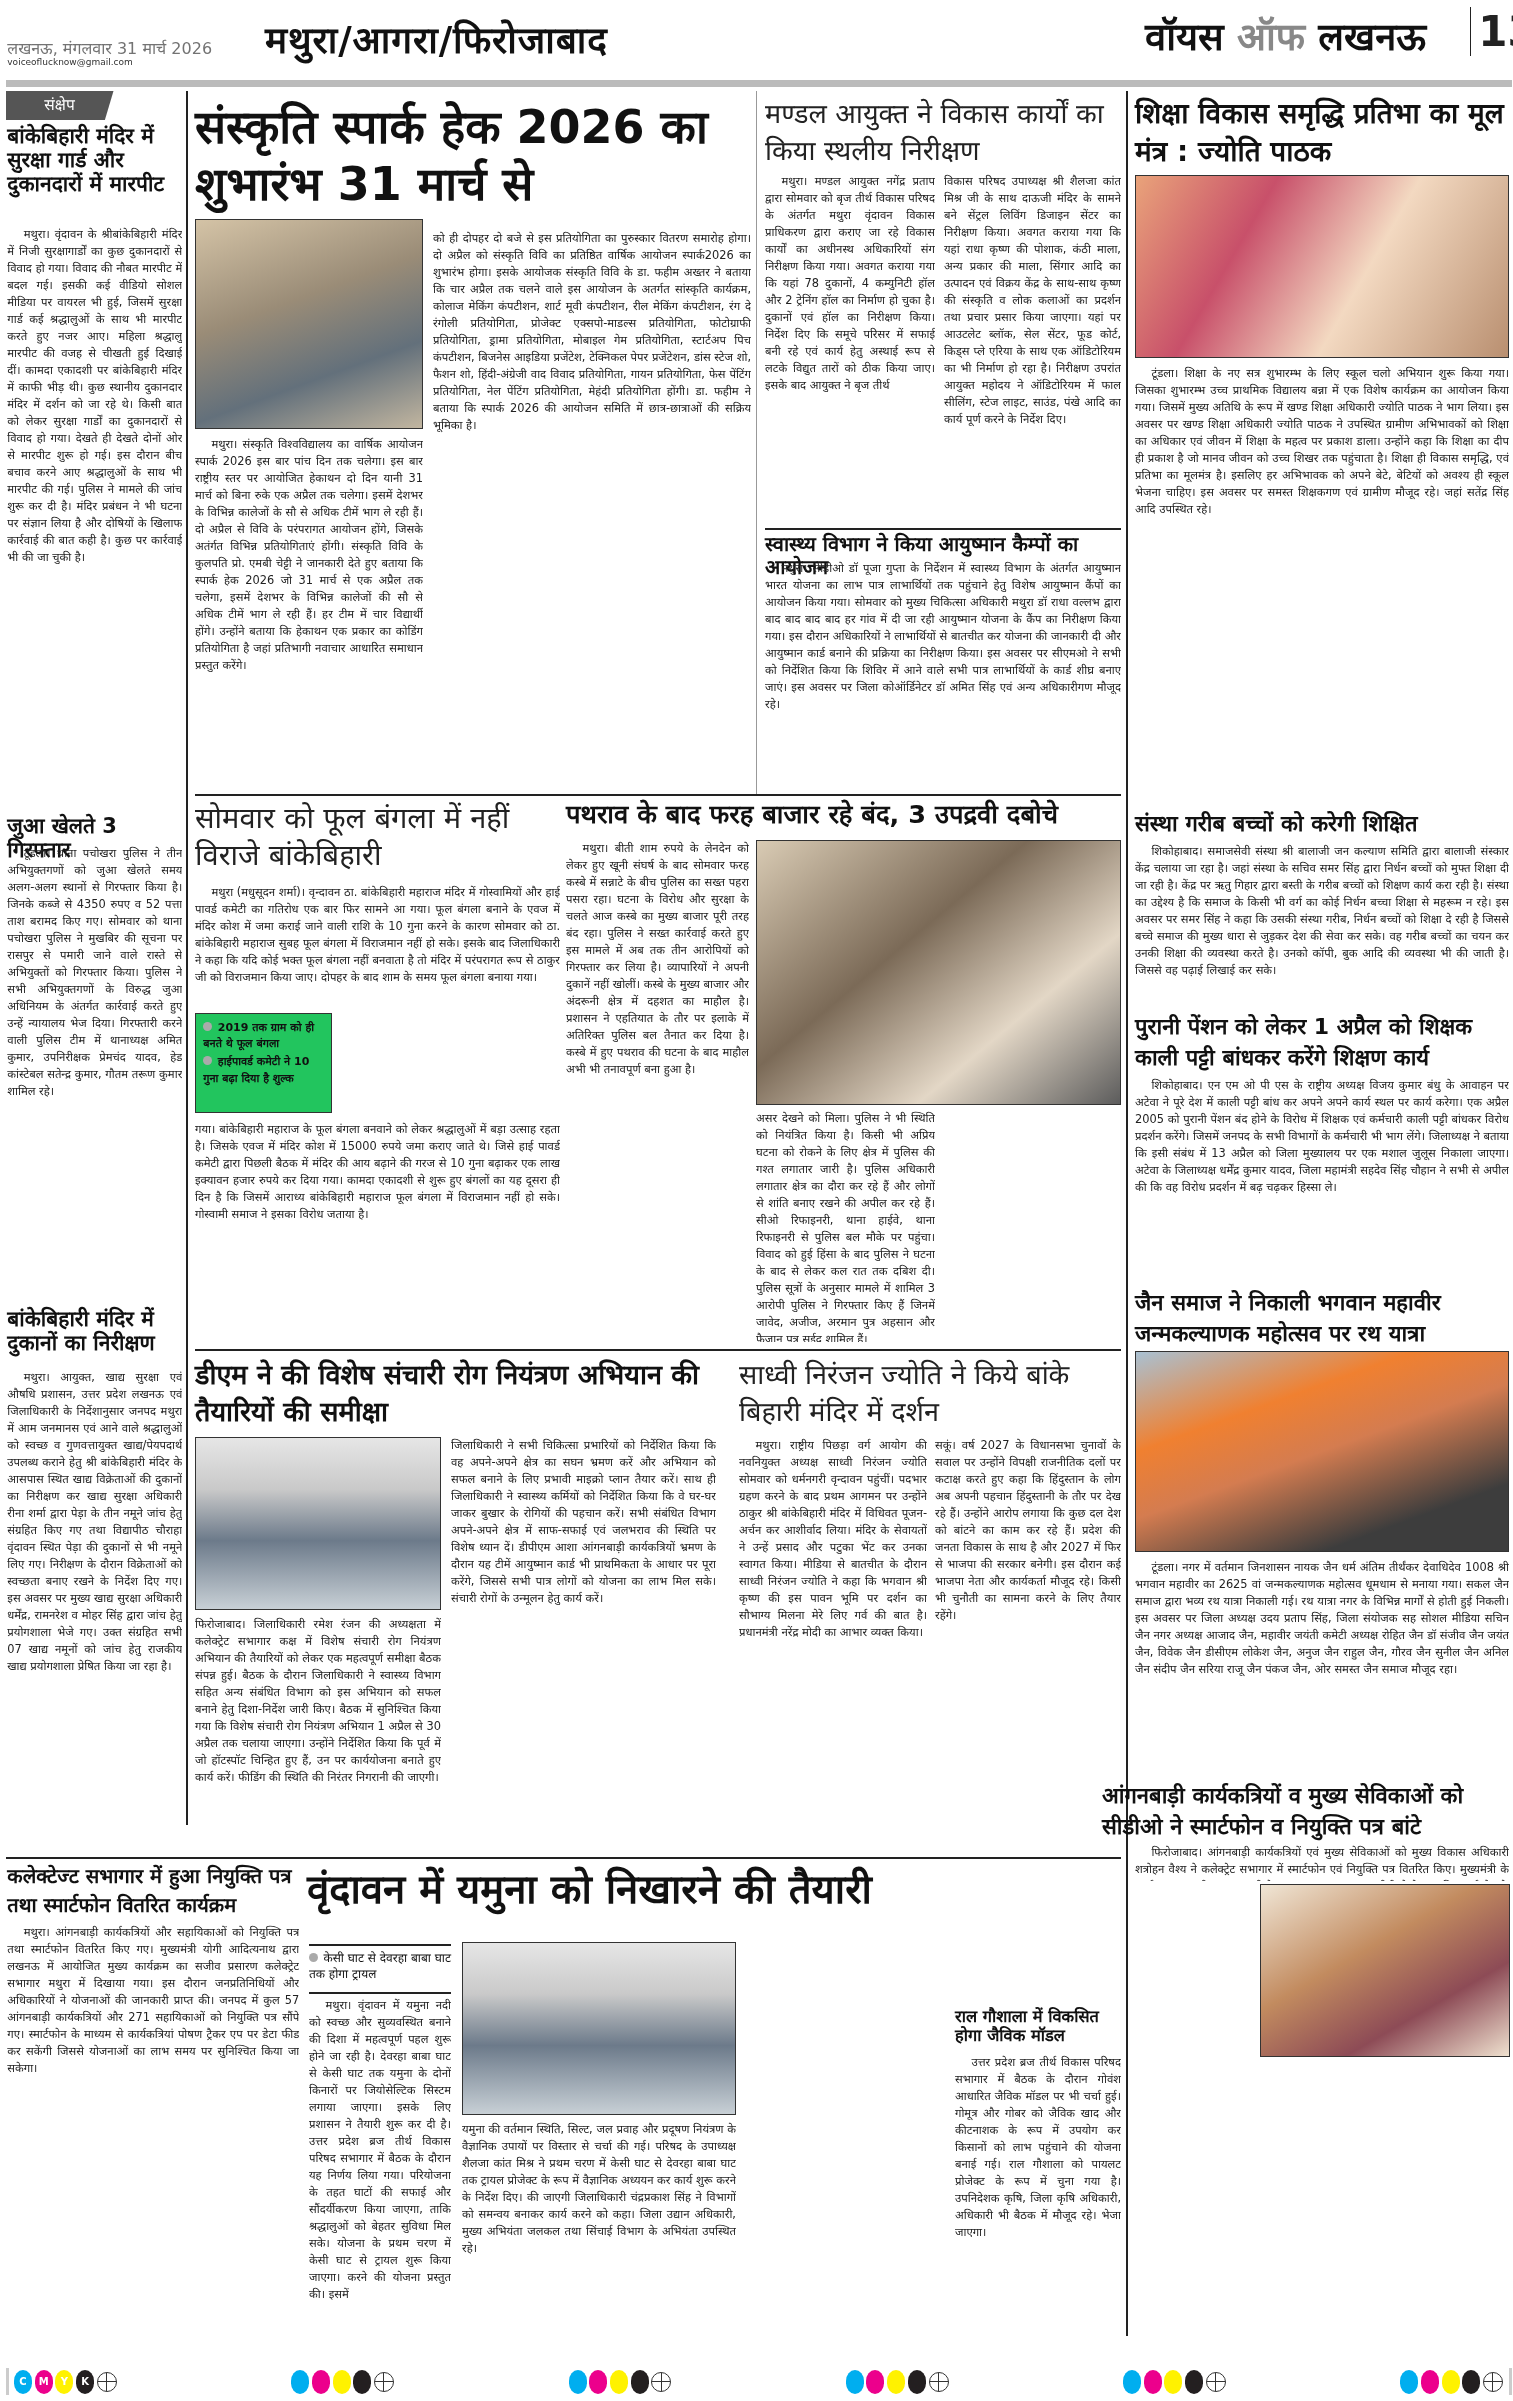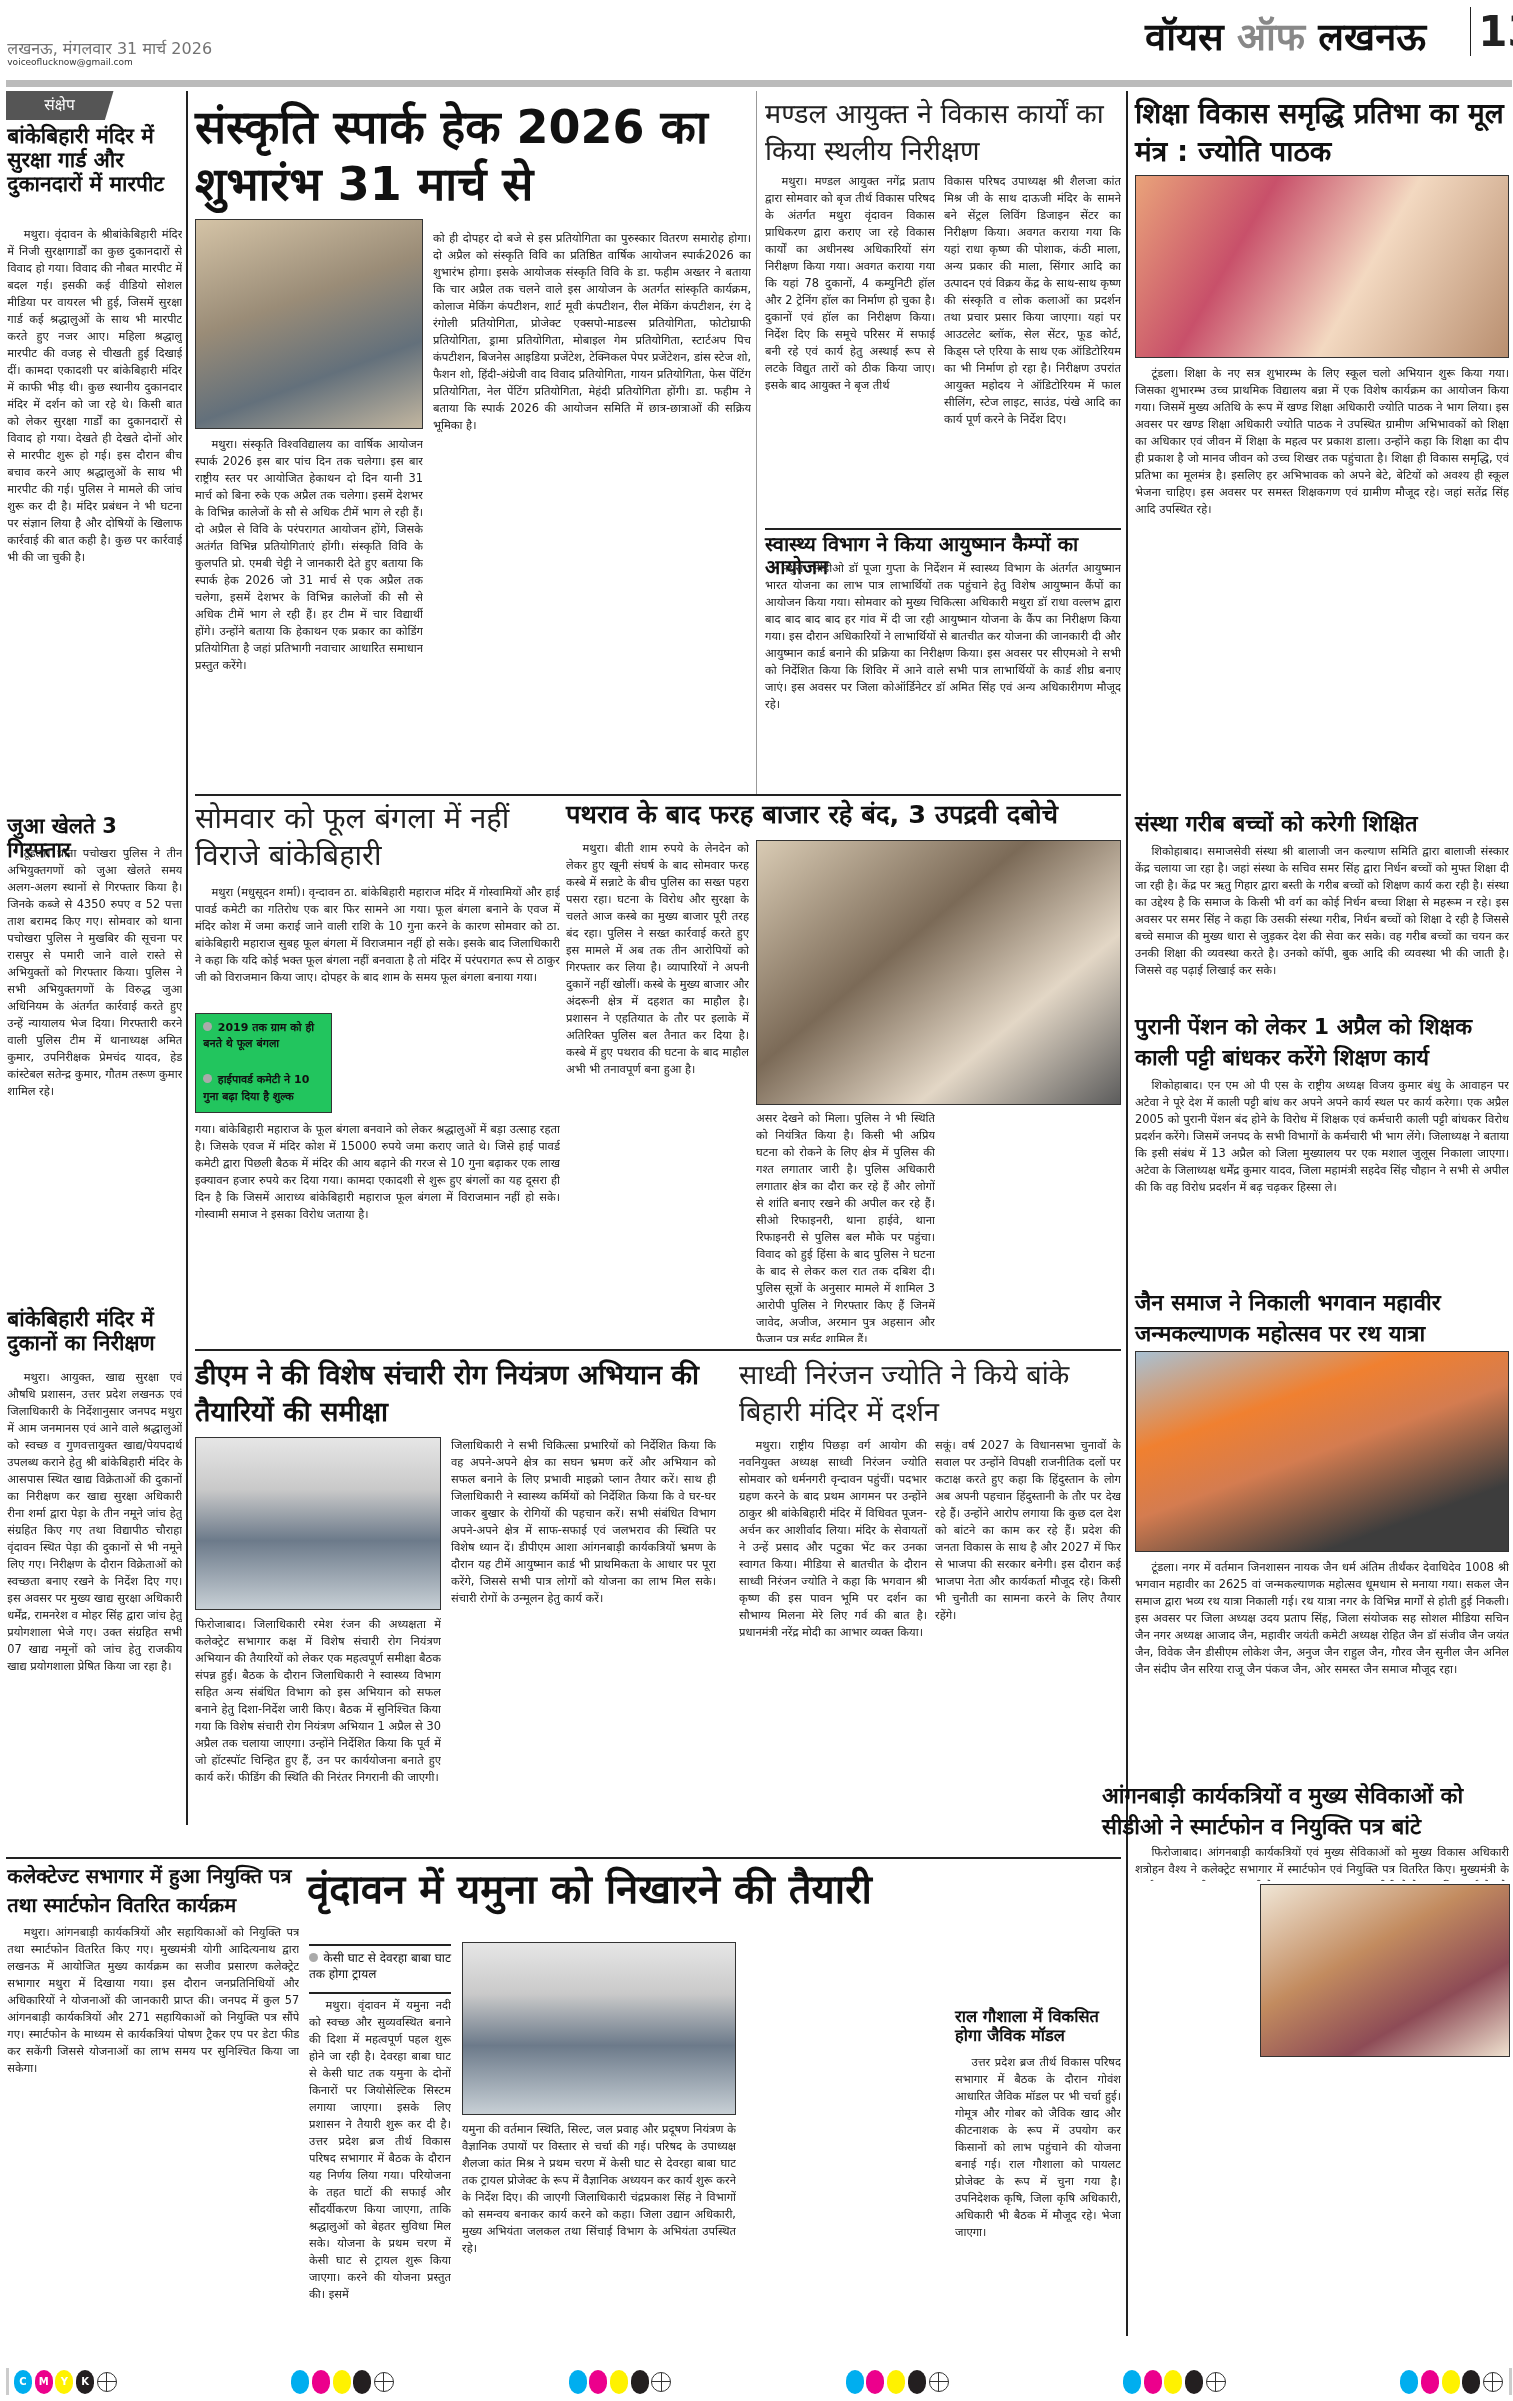--- a/index.html
+++ b/index.html
@@ -33,20 +33,21 @@
 .reg span{display:inline-block;width:18px;height:24px;border-radius:50%/45%;color:#fff;font-size:10px;font-weight:bold;text-align:center;line-height:24px}
 .reg .c{background:#00aeef}.reg .m{background:#ec008c}.reg .y{background:#fff200}.reg .k{background:#231f20}
 .reg .x{width:20px;height:20px;border:1.4px solid #333;border-radius:50%;background:linear-gradient(#333,#333) center/100% 1.4px no-repeat,linear-gradient(#333,#333) center/1.4px 100% no-repeat;}
 </style>
 </head>
 <body>
 
 <div class="abs masthead">
   <div class="abs date">लखनऊ, मंगलवार 31 मार्च 2026</div>
   <div class="abs email">voiceoflucknow@gmail.com</div>
+  <div class="abs section-title">मथुरा/आगरा/फिरोजाबाद</div>
   <div class="abs brand"><span>वॉयस </span><span class="mid">ऑफ </span><span>लखनऊ</span></div>
   <div class="abs pgno">13</div>
 </div>
 <div class="abs rule"></div>
 
 <div class="abs col-line" style="left:186px;top:91px;height:1734px"></div>
 <div class="abs col-line" style="left:1126px;top:91px;height:2245px"></div>
 <div class="abs col-line" style="left:756px;top:91px;height:703px;width:0.9px;background:#999"></div>
 
 <div class="abs tag">संक्षेप</div>
@@ -82,21 +83,21 @@
 <div class="abs h" style="left:1102px;top:1780px;width:374px;font-size:22px;line-height:31px">आंगनबाड़ी कार्यकत्रियों व मुख्य सेविकाओं को सीडीओ ने स्मार्टफोन व नियुक्ति पत्र बांटे</div>
 <div class="abs body" style="left:1135px;top:1844px;width:374px;height:37px;text-indent:16.4px">फिरोजाबाद। आंगनबाड़ी कार्यकत्रियों एवं मुख्य सेविकाओं को मुख्य विकास अधिकारी शत्रोहन वैश्य ने कलेक्ट्रेट सभागार में स्मार्टफोन एवं नियुक्ति पत्र वितरित किए। मुख्यमंत्री के कार्यक्रम का सजीव प्रसारण भी देखा गया। इस अवसर पर सीडीओ ने कहा कि स्मार्टफोन के माध्यम से आंगनबाड़ी कार्यकत्रियां और मुख्य सेविकाएं डिजिटल रूप से योजनाओं का बेहतर क्रियान्वयन कर सकेंगी। नव नियुक्त कर्मियों को बधाई देते हुए उन्होंने महिलाओं के भविष्य की नींव रखने की बात कही। विभिन्न योजनाओं को घर-घर पहुंचाने का कार्य करें। इस अवसर पर जिला कार्यक्रम अधिकारी सहित अन्य अधिकारी उपस्थित रहे। आदि अधिकारी उपस्थित रहे।</div>
 <div class="abs photo p7" style="left:1260px;top:1884px;width:250px;height:173px"></div>
 <div class="abs body" style="left:1135px;top:2065px;width:374px;height:272px"></div>
 
 <div class="abs hline" style="left:195px;top:794px;width:926px"></div>
 <div class="abs hl" style="left:195px;top:800px;width:365px;font-size:29px;line-height:37px">सोमवार को फूल बंगला में नहीं विराजे बांकेबिहारी</div>
 <div class="abs body" style="left:195px;top:884px;width:365px;height:239px;text-indent:16.4px">मथुरा (मधुसूदन शर्मा)। वृन्दावन ठा. बांकेबिहारी महाराज मंदिर में गोस्वामियों और हाई पावर्ड कमेटी का गतिरोध एक बार फिर सामने आ गया। फूल बंगला बनाने के एवज में मंदिर कोश में जमा कराई जाने वाली राशि के 10 गुना करने के कारण सोमवार को ठा. बांकेबिहारी महाराज सुबह फूल बंगला में विराजमान नहीं हो सके। इसके बाद जिलाधिकारी ने कहा कि यदि कोई भक्त फूल बंगला नहीं बनवाता है तो मंदिर में परंपरागत रूप से ठाकुर जी को विराजमान किया जाए। दोपहर के बाद शाम के समय फूल बंगला बनाया गया।</div>
 <div class="abs sidebox" style="left:195px;top:1013px;width:137px;height:100px;font-size:11px">
   <div><span class="dot"></span><span>2019 तक ग्राम को ही बनते थे फूल बंगला</span></div>
-  <div style="margin-top:20px"><span class="dot"></span><span>हाईपावर्ड कमेटी ने 10 गुना बढ़ा दिया है शुल्क</span></div>
+  <div style="margin-top:2px"><span class="dot"></span><span>हाईपावर्ड कमेटी ने 10 गुना बढ़ा दिया है शुल्क</span></div>
 </div>
 <div class="abs body" style="left:195px;top:1121px;width:365px;height:228px">गया। बांकेबिहारी महाराज के फूल बंगला बनवाने को लेकर श्रद्धालुओं में बड़ा उत्साह रहता है। जिसके एवज में मंदिर कोश में 15000 रुपये जमा कराए जाते थे। जिसे हाई पावर्ड कमेटी द्वारा पिछली बैठक में मंदिर की आय बढ़ाने की गरज से 10 गुना बढ़ाकर एक लाख इक्यावन हजार रुपये कर दिया गया। कामदा एकादशी से शुरू हुए बंगलों का यह दूसरा ही दिन है कि जिसमें आराध्य बांकेबिहारी महाराज फूल बंगला में विराजमान नहीं हो सके। गोस्वामी समाज ने इसका विरोध जताया है।</div>
 
 <div class="abs h" style="left:566px;top:800px;width:557px;font-size:25.6px">पथराव के बाद फरह बाजार रहे बंद, 3 उपद्रवी दबोचे</div>
 <div class="abs body" style="left:566px;top:840px;width:183px;height:502px;text-indent:16.4px">मथुरा। बीती शाम रुपये के लेनदेन को लेकर हुए खूनी संघर्ष के बाद सोमवार फरह कस्बे में सन्नाटे के बीच पुलिस का सख्त पहरा पसरा रहा। घटना के विरोध और सुरक्षा के चलते आज कस्बे का मुख्य बाजार पूरी तरह बंद रहा। पुलिस ने सख्त कार्रवाई करते हुए इस मामले में अब तक तीन आरोपियों को गिरफ्तार कर लिया है। व्यापारियों ने अपनी दुकानें नहीं खोलीं। कस्बे के मुख्य बाजार और अंदरूनी क्षेत्र में दहशत का माहौल है। प्रशासन ने एहतियात के तौर पर इलाके में अतिरिक्त पुलिस बल तैनात कर दिया है। कस्बे में हुए पथराव की घटना के बाद माहौल अभी भी तनावपूर्ण बना हुआ है।</div>
 <div class="abs photo p6" style="left:756px;top:840px;width:365px;height:265px"></div>
 <div class="abs body" style="left:756px;top:1110px;width:179px;height:232px">असर देखने को मिला। पुलिस ने भी स्थिति को नियंत्रित किया है। किसी भी अप्रिय घटना को रोकने के लिए क्षेत्र में पुलिस की गश्त लगातार जारी है। पुलिस अधिकारी लगातार क्षेत्र का दौरा कर रहे हैं और लोगों से शांति बनाए रखने की अपील कर रहे हैं। सीओ रिफाइनरी, थाना हाईवे, थाना रिफाइनरी से पुलिस बल मौके पर पहुंचा। विवाद को हुई हिंसा के बाद पुलिस ने घटना के बाद से लेकर कल रात तक दबिश दी। पुलिस सूत्रों के अनुसार मामले में शामिल 3 आरोपी पुलिस ने गिरफ्तार किए हैं जिनमें जावेद, अजीज, अरमान पुत्र अहसान और फैजान पुत्र सईद शामिल हैं।</div>
 
 <div class="abs hline" style="left:195px;top:1349px;width:926px"></div>
 <div class="abs h" style="left:195px;top:1356px;width:529px;font-size:27px;line-height:37px">डीएम ने की विशेष संचारी रोग नियंत्रण अभियान की तैयारियों की समीक्षा</div>

